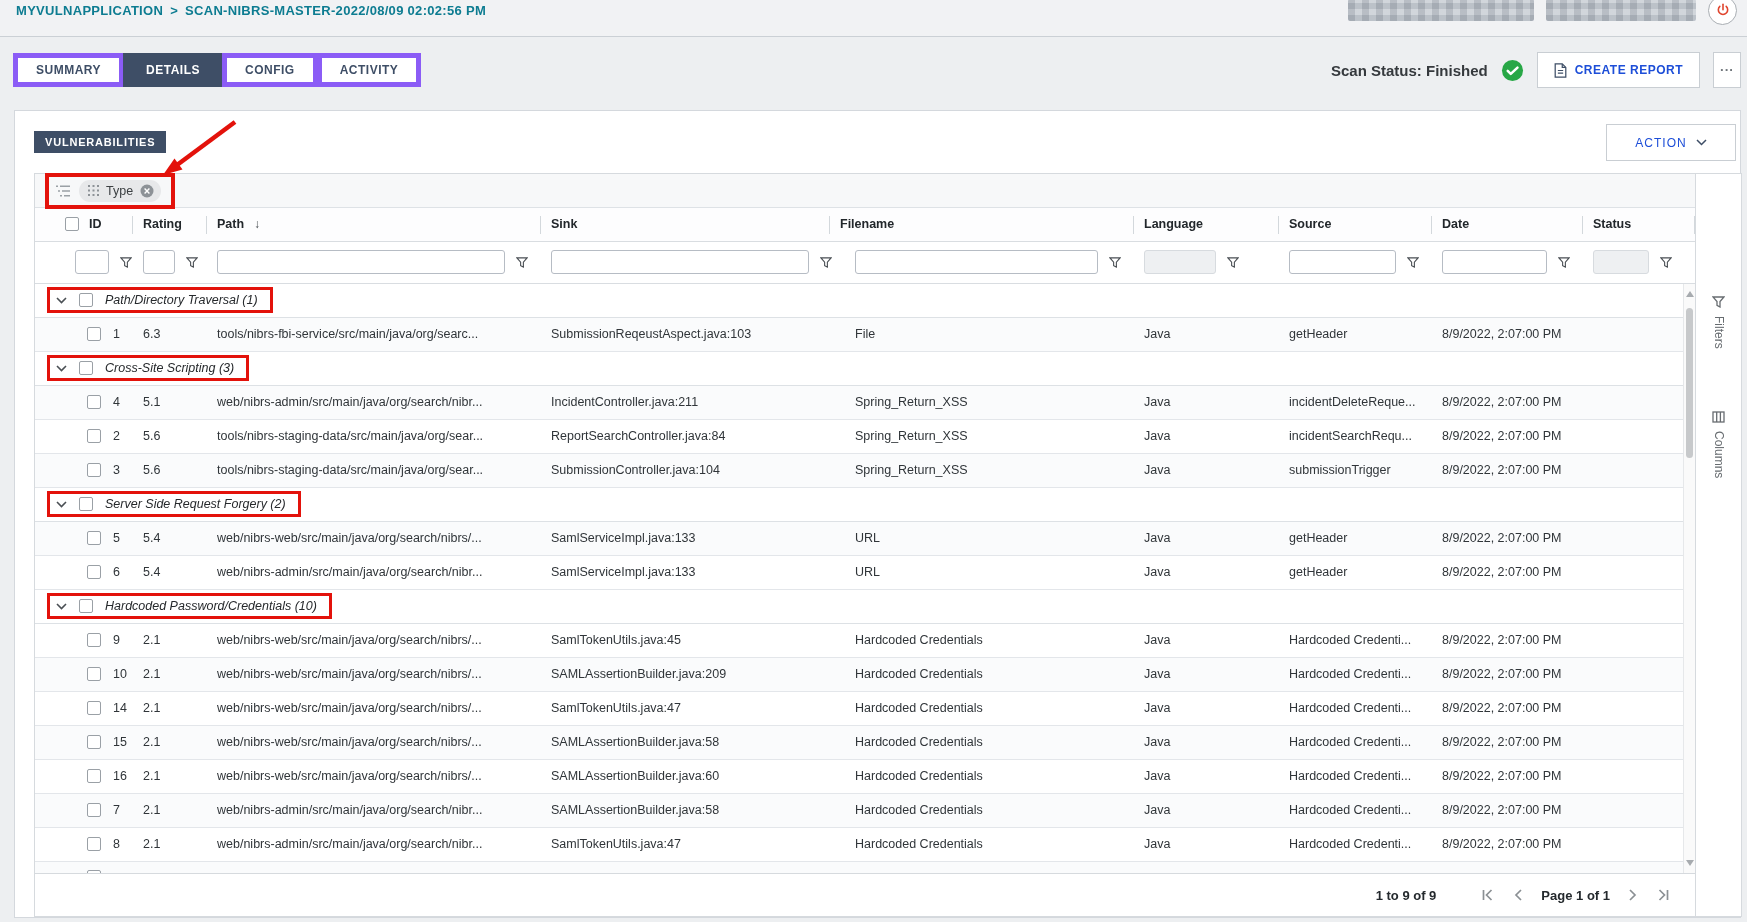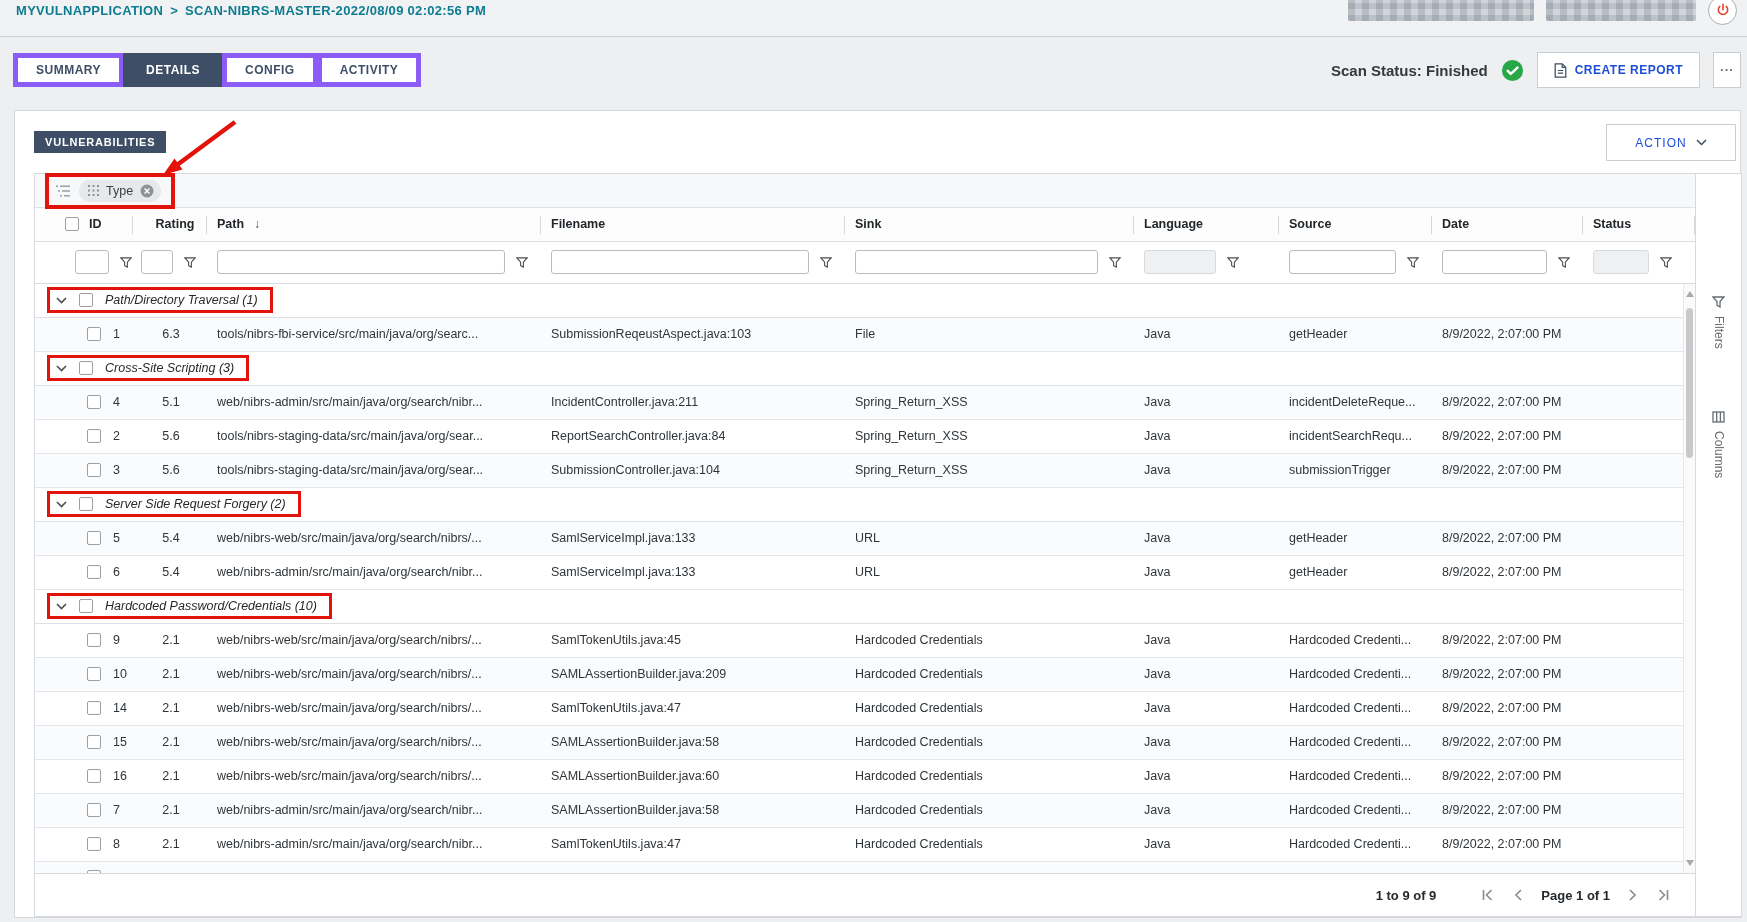--- a/index.html
+++ b/index.html
@@ -76,21 +76,21 @@
   .fc { display:flex; align-items:center; padding:0 13px 0 10px; }
   .fc input { height:24px; border:1px solid #b6bcc4; border-radius:3px; flex:1;
     min-width:0; padding:0 6px; font-size:12px; font-family:inherit; background:#fff; }
   .fc input:disabled { background:#eef0f2; border-color:#d7dbdf; }
   .fc .funnel { margin-left:11px; flex:none; cursor:pointer; }
   .fc.c0 { padding-left:40px; } .fc.c0 input { flex:none; width:34px; }
   .fc.c1 input { flex:none; width:32px; }
   .fc.c5 input { flex:none; width:72px; }
   .fc.c8 input { flex:none; width:56px; }
 
-  .c0{width:98px;} .c1{width:74px;justify-content:center;} .c2{width:334px;} .c3{width:304px;}
+  .c0{width:98px;} .c1{width:74px;} .c2{width:334px;} .c3{width:304px;}
   .c4{width:289px;} .c5{width:145px;} .c6{width:153px;} .c7{width:151px;}
   .c8{width:102px; flex:1;}
 
   .rows-viewport { height:591px; position:relative; overflow:hidden;
     display:flex; flex-direction:column; }
   .grow { height:34px; flex:none; display:flex; align-items:center;
     border-bottom:1px solid #dde1e5; background:#fff; padding-left:12px; cursor:pointer; }
   .grow .glabel { font-size:12.5px; color:#26292c; white-space:nowrap; }
   .grow .red-wrap { display:inline-flex; align-items:center; gap:12px;
     border:3px solid #e3120b; padding:3px 12px 3px 6px;font-style:italic; }
@@ -231,25 +231,25 @@
             <div class="cb"></div>
             <span>ID</span>
           </div>
           <div class="hc c1">
             <span>Rating</span>
           </div>
           <div class="hc c2">
             <span>Path</span>
             <span class="sort-arrow">↓</span>
           </div>
+          <div class="hc c4">
+            <span>Sink</span>
+          </div>
           <div class="hc c3">
             <span>Filename</span>
-          </div>
-          <div class="hc c4">
-            <span>Sink</span>
           </div>
           <div class="hc c5">
             <span>Language</span>
           </div>
           <div class="hc c6">
             <span>Source</span>
           </div>
           <div class="hc c7">
             <span>Date</span>
           </div>

